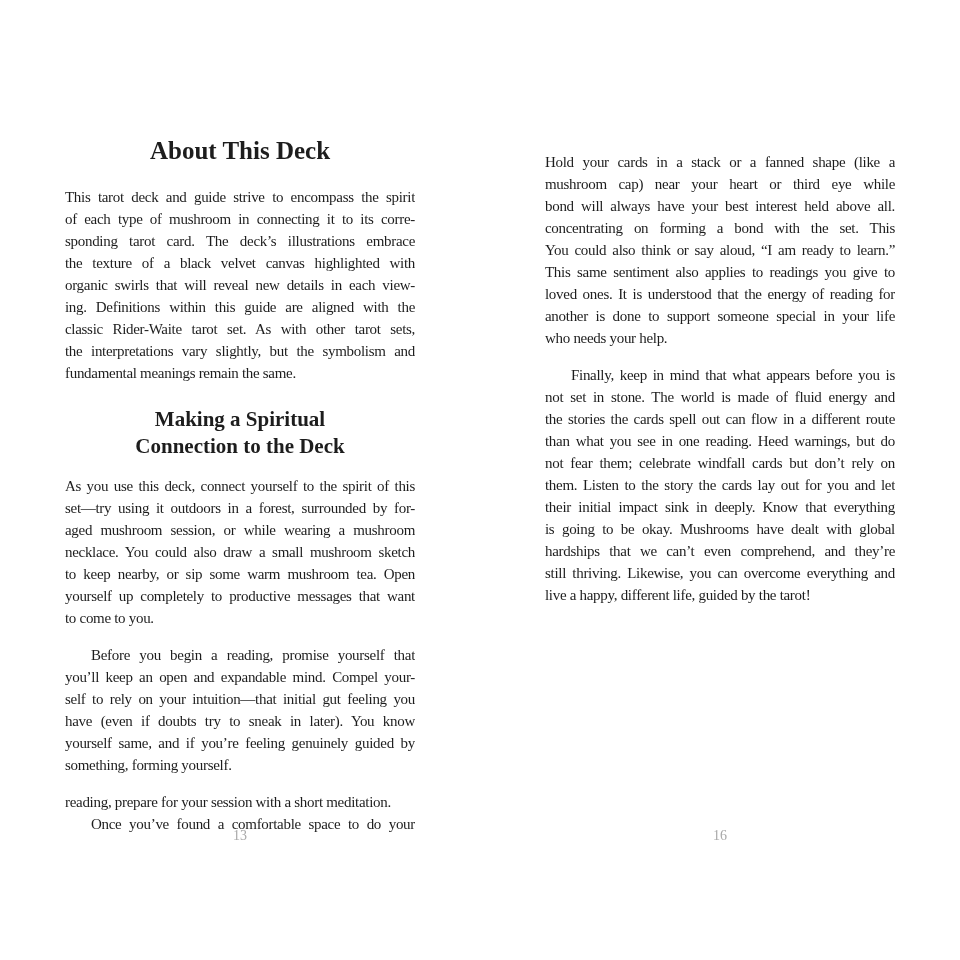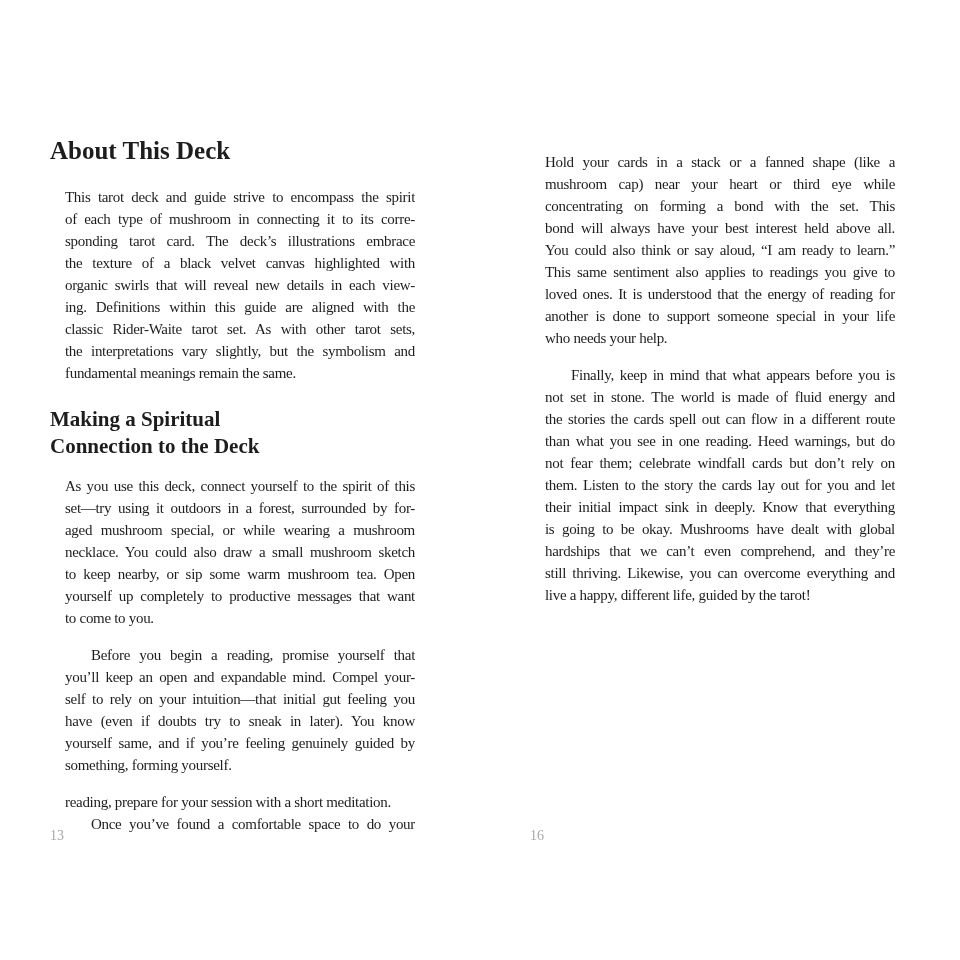--- a/index.html
+++ b/index.html
@@ -42,20 +42,21 @@
     margin: 0 0 20px 0;
   }
   .heading2 {
     font-size: 21px;
     line-height: 27px;
     font-weight: bold;
     letter-spacing: 0;
     margin: 22px 0 3px 0;
   }
   .heading1 .line, .heading2 .line {
+    text-align: center;
   }
 
   .paragraph { margin: 15px; }
   .paragraph .line {
     text-align: justify;
     text-align-last: justify;
     white-space: normal;
     overflow: hidden;
   }
   .paragraph .line.last {
@@ -63,20 +64,21 @@
   }
   .paragraph .line.indent {
     text-indent: 26px;
   }
 
   .page-number {
     position: absolute;
     top: 692px;
     left: 0;
     right: 0;
+    text-align: center;
     font-size: 14px;
     letter-spacing: 0;
     color: var(--page-number-color, #a8a8a8);
     font-family: Liberation Serif, serif;
   }
 </style>
 </head>
 <body>
 
 <div class="spread">
@@ -97,21 +99,21 @@
           <div class="line">the interpretations vary slightly, but the symbolism and</div>
           <div class="line last">fundamental meanings remain the same.</div>
         </div>
         <div class="heading2">
           <div class="line">Making a Spiritual</div>
           <div class="line last">Connection to the Deck</div>
         </div>
         <div class="paragraph">
           <div class="line">As you use this deck, connect yourself to the spirit of this</div>
           <div class="line">set—try using it outdoors in a forest, surrounded by for-</div>
-          <div class="line">aged mushroom special, or while wearing a mushroom</div>
+          <div class="line">aged mushroom session, or while wearing a mushroom</div>
           <div class="line">necklace. You could also draw a small mushroom sketch</div>
           <div class="line">to keep nearby, or sip some warm mushroom tea. Open</div>
           <div class="line">yourself up completely to productive messages that want</div>
           <div class="line last">to come to you.</div>
         </div>
         <div class="paragraph">
           <div class="line indent">Before you begin a reading, promise yourself that</div>
           <div class="line">you’ll keep an open and expandable mind. Compel your-</div>
           <div class="line">self to rely on your intuition—that initial gut feeling you</div>
           <div class="line">have (even if doubts try to sneak in later). You know</div>
@@ -124,22 +126,22 @@
         </div>
       </div>
     <div class="page-number">13</div>
   </section>
 
   <section class="page right">
     <div class="page-body">
         <div class="paragraph">
           <div class="line">Hold your cards in a stack or a fanned shape (like a</div>
           <div class="line">mushroom cap) near your heart or third eye while</div>
+          <div class="line">bond will always have your best interest held above all.</div>
           <div class="line">concentrating on forming a bond with the set. This</div>
-          <div class="line">bond will always have your best interest held above all.</div>
           <div class="line">You could also think or say aloud, “I am ready to learn.”</div>
           <div class="line">This same sentiment also applies to readings you give to</div>
           <div class="line">loved ones. It is understood that the energy of reading for</div>
           <div class="line">another is done to support someone special in your life</div>
           <div class="line last">who needs your help.</div>
         </div>
         <div class="paragraph">
           <div class="line indent">Finally, keep in mind that what appears before you is</div>
           <div class="line">not set in stone. The world is made of fluid energy and</div>
           <div class="line">the stories the cards spell out can flow in a different route</div>

